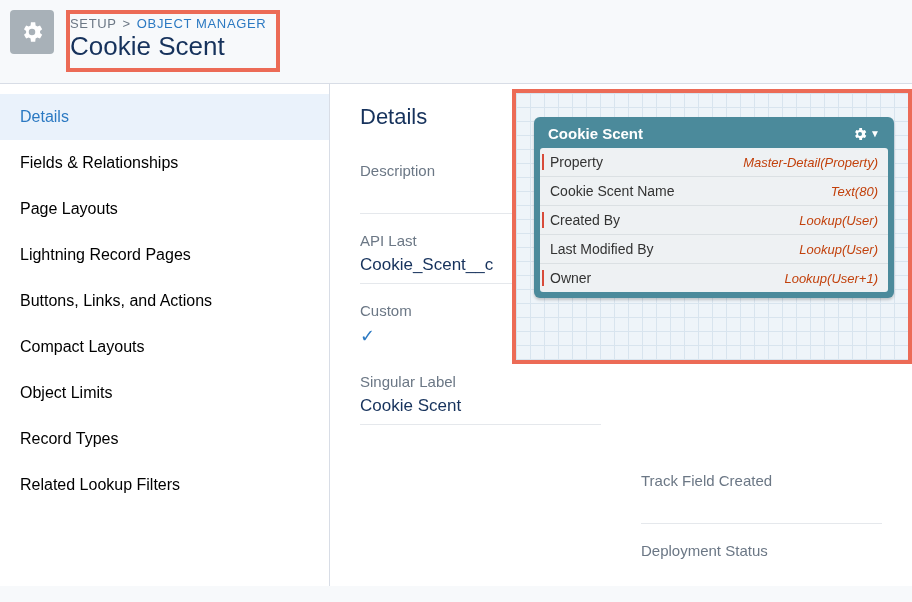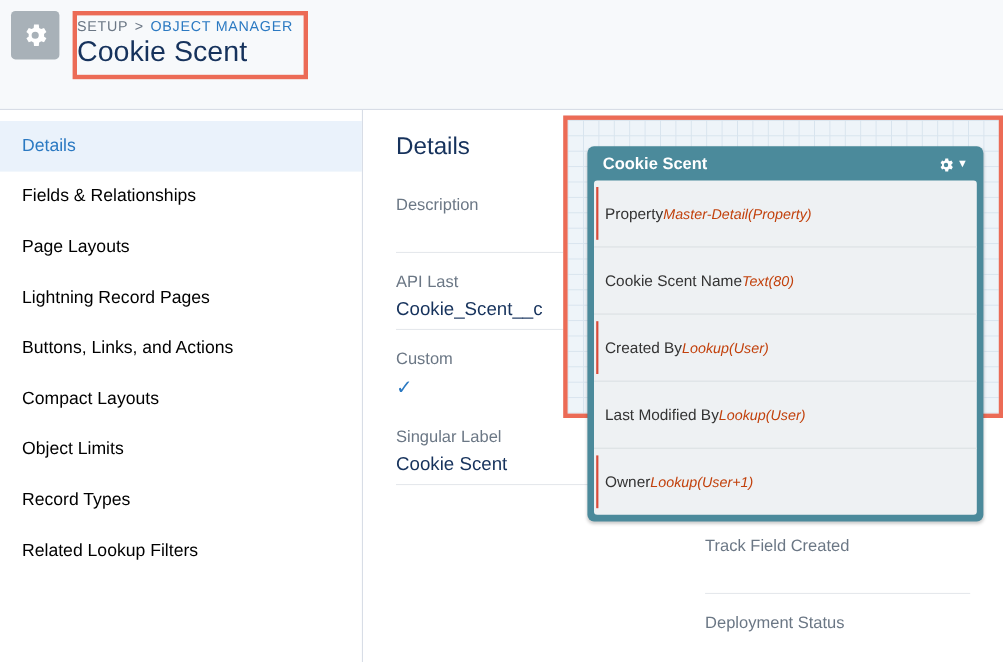--- a/index.html
+++ b/index.html
@@ -1,19 +1,19 @@
 <!DOCTYPE html>
 <html><head>
 <meta charset="utf-8">
 <style>
   * { box-sizing: border-box; margin: 0; padding: 0; }
   body { font-family: -apple-system, BlinkMacSystemFont, "Segoe UI", Helvetica, Arial, sans-serif; background: #f7f9fb; color: #16325c; width: 912px; height: 602px; overflow: hidden; }
 
   
-  .header { display: flex; align-items: flex-start; padding: 10px 10px 20px 10px; background: #f7f9fb; border-bottom: 1px solid #d8dde6; height: 100px; }
+  .header { display: flex; align-items: flex-start; padding: 10px 10px 20px 10px; background: #f7f9fb; border-bottom: 1px solid #d8dde6; height: 84px; }
   .gear-box { width: 44px; height: 44px; background: #a8b1b8; border-radius: 4px; display: flex; align-items: center; justify-content: center; margin-right: 12px; flex-shrink: 0; }
   .gear-box svg { fill: #fff; }
   .title-block { display: inline-block; border: 4px solid #ec6b56; padding: 2px 10px 6px 0; }
   .breadcrumb { font-size: 13px; letter-spacing: 0.05em; color: #2b79c2; display: flex; gap: 6px; align-items: center; }
   .breadcrumb .setup-crumb { color: #6b7785; }
   .breadcrumb .sep { color: #6b7785; }
   .page-title { font-size: 26px; color: #16325c; font-weight: 400; margin-top: 0; }
 
   .content { display: flex; height: calc(100% - 100px); }
 
@@ -33,21 +33,21 @@
   .check { color: #2b79c2; font-size: 18px; }
 
   
   .schema-wrap { position: absolute; top: 5px; right: 0; width: 400px; height: 275px; border: 4px solid #ec6b56; background-image: linear-gradient(#d8e4ee 1px, transparent 1px), linear-gradient(90deg, #d8e4ee 1px, transparent 1px); background-size: 14px 14px; background-color: #eef4f9; padding: 24px 12px 12px 18px; }
   .schema-card { background: #4b8a9b; border-radius: 6px; padding: 6px; width: 360px; box-shadow: 0 2px 3px rgba(0,0,0,0.2); }
   .schema-head { display: flex; justify-content: space-between; align-items: center; padding: 2px 8px 6px 8px; color: #fff; font-weight: bold; font-size: 15px; }
   .schema-head .cog { display: flex; align-items: center; gap: 2px; }
   .schema-head .cog svg { fill: #fff; }
   .schema-head .caret { font-size: 10px; color: #fff; }
   .schema-body { background: #eef1f3; border-radius: 3px; }
-  .srow { display: flex; align-items: center; padding: 22px 10px; border-bottom: 1px solid #dbe0e3; position: relative; }
+  .srow { display: flex; justify-content: space-between; align-items: center; padding: 6px 10px; border-bottom: 1px solid #dbe0e3; position: relative; }
   .srow:last-child { border-bottom: none; }
   .srow .mark { position: absolute; left: 2px; top: 6px; bottom: 6px; width: 2px; background: #d84b3a; }
   .srow .fname { font-size: 14px; color: #333; }
   .srow .ftype { font-size: 13px; color: #c2410c; font-style: italic; }
 </style>
 </head>
 <body>
 
 <div class="header">
   <div class="gear-box">

